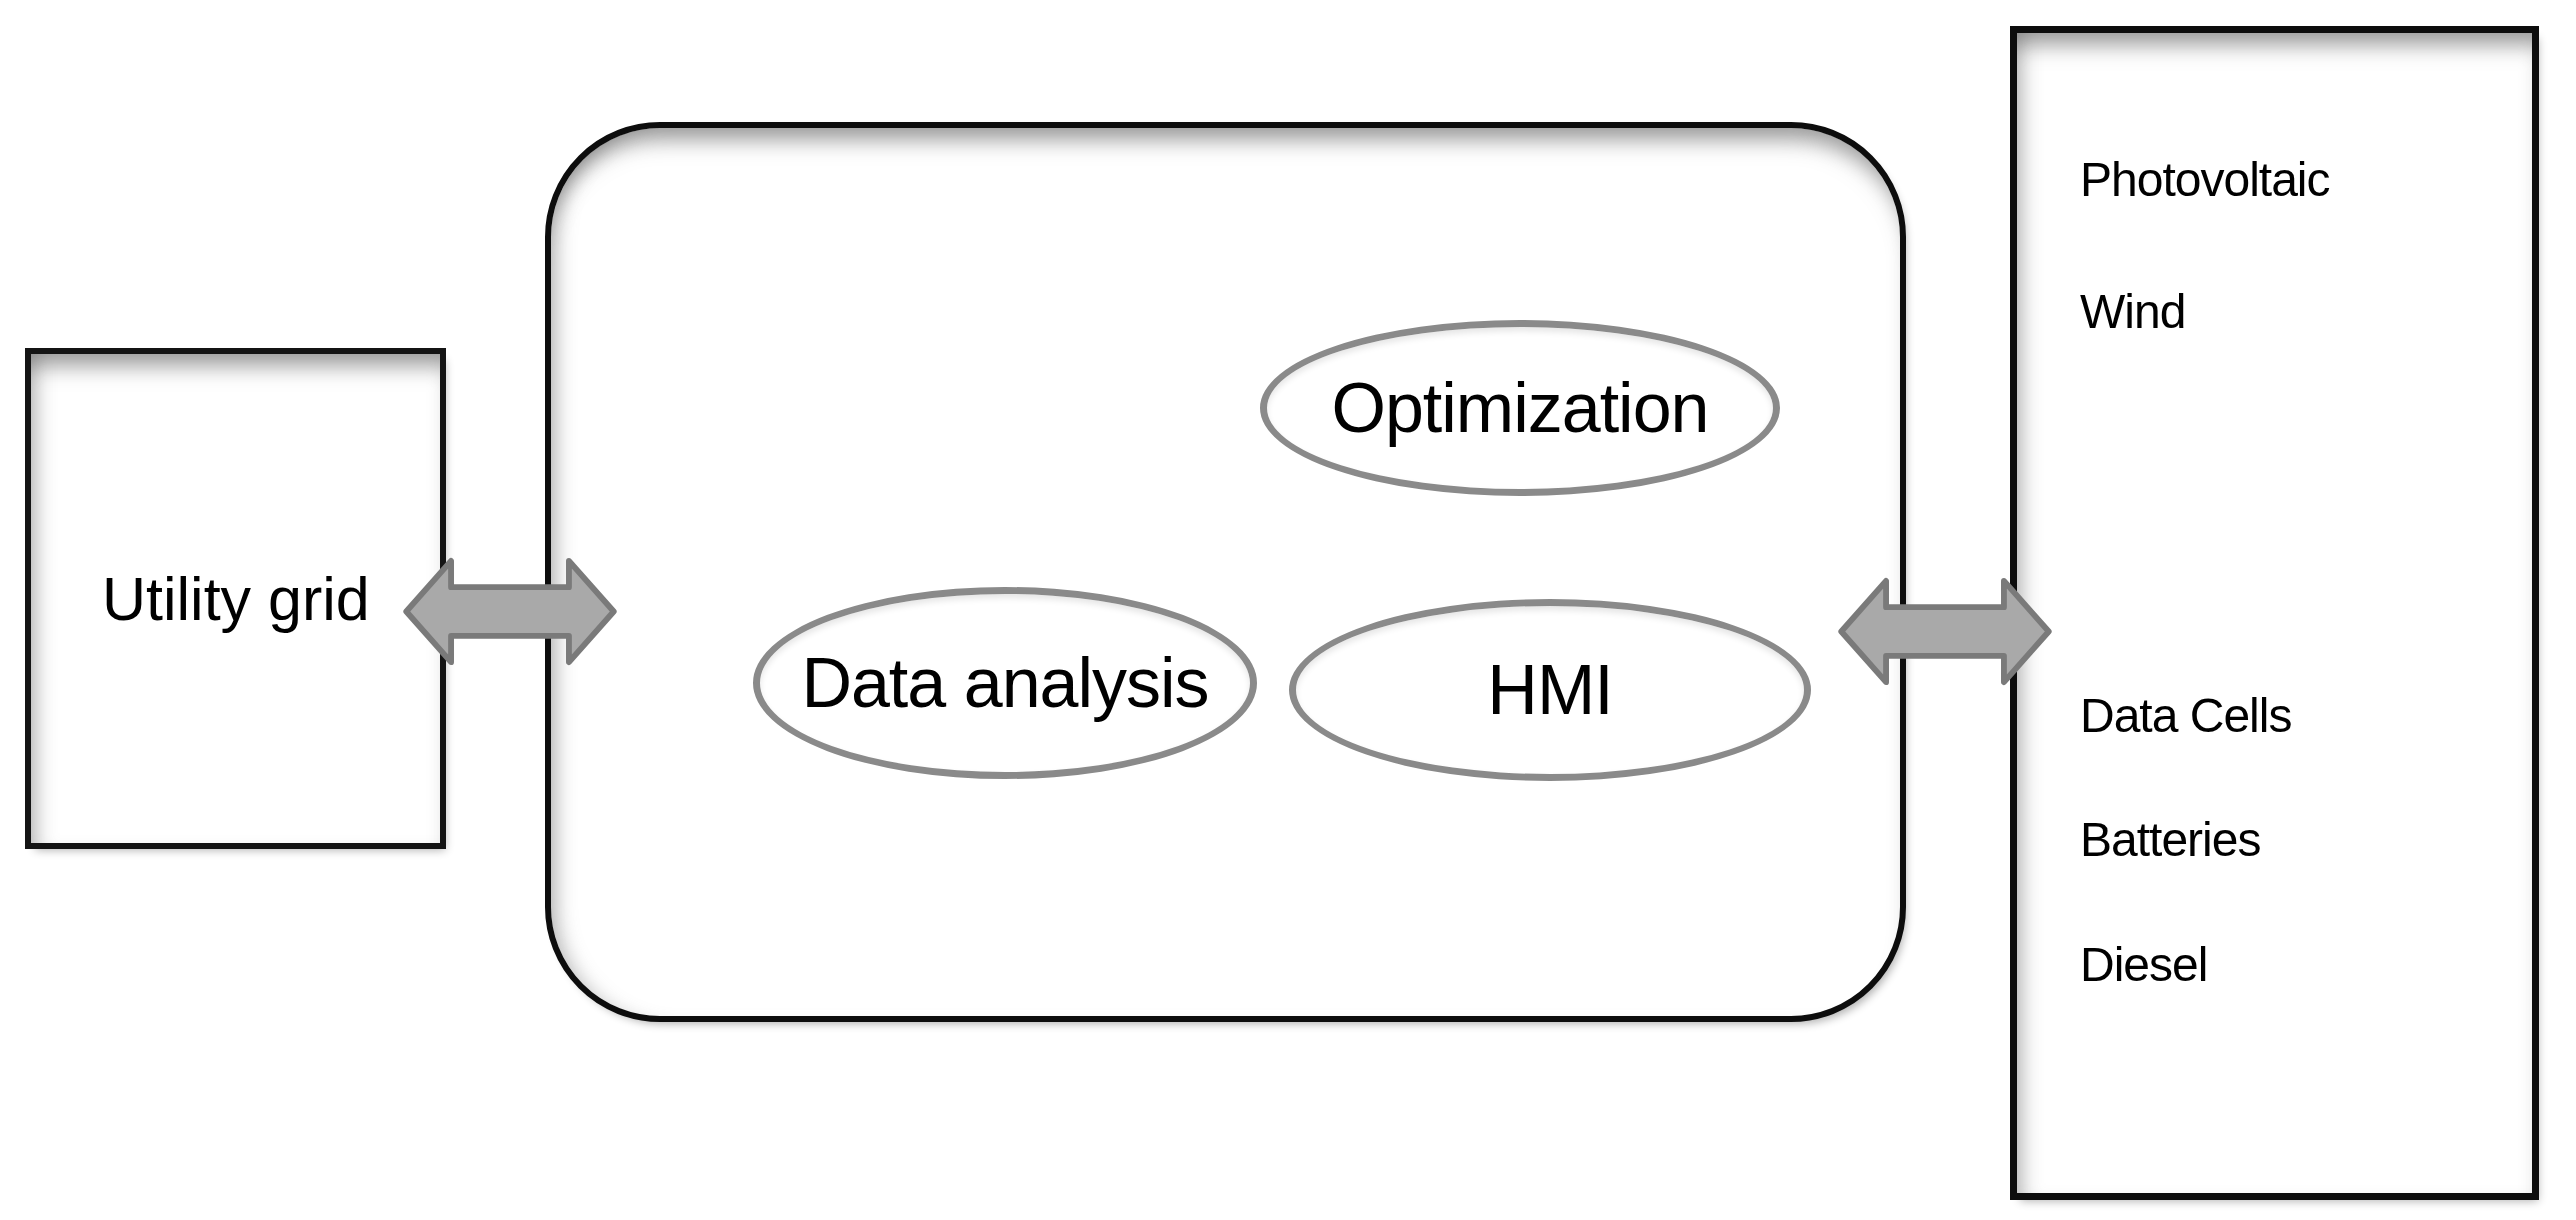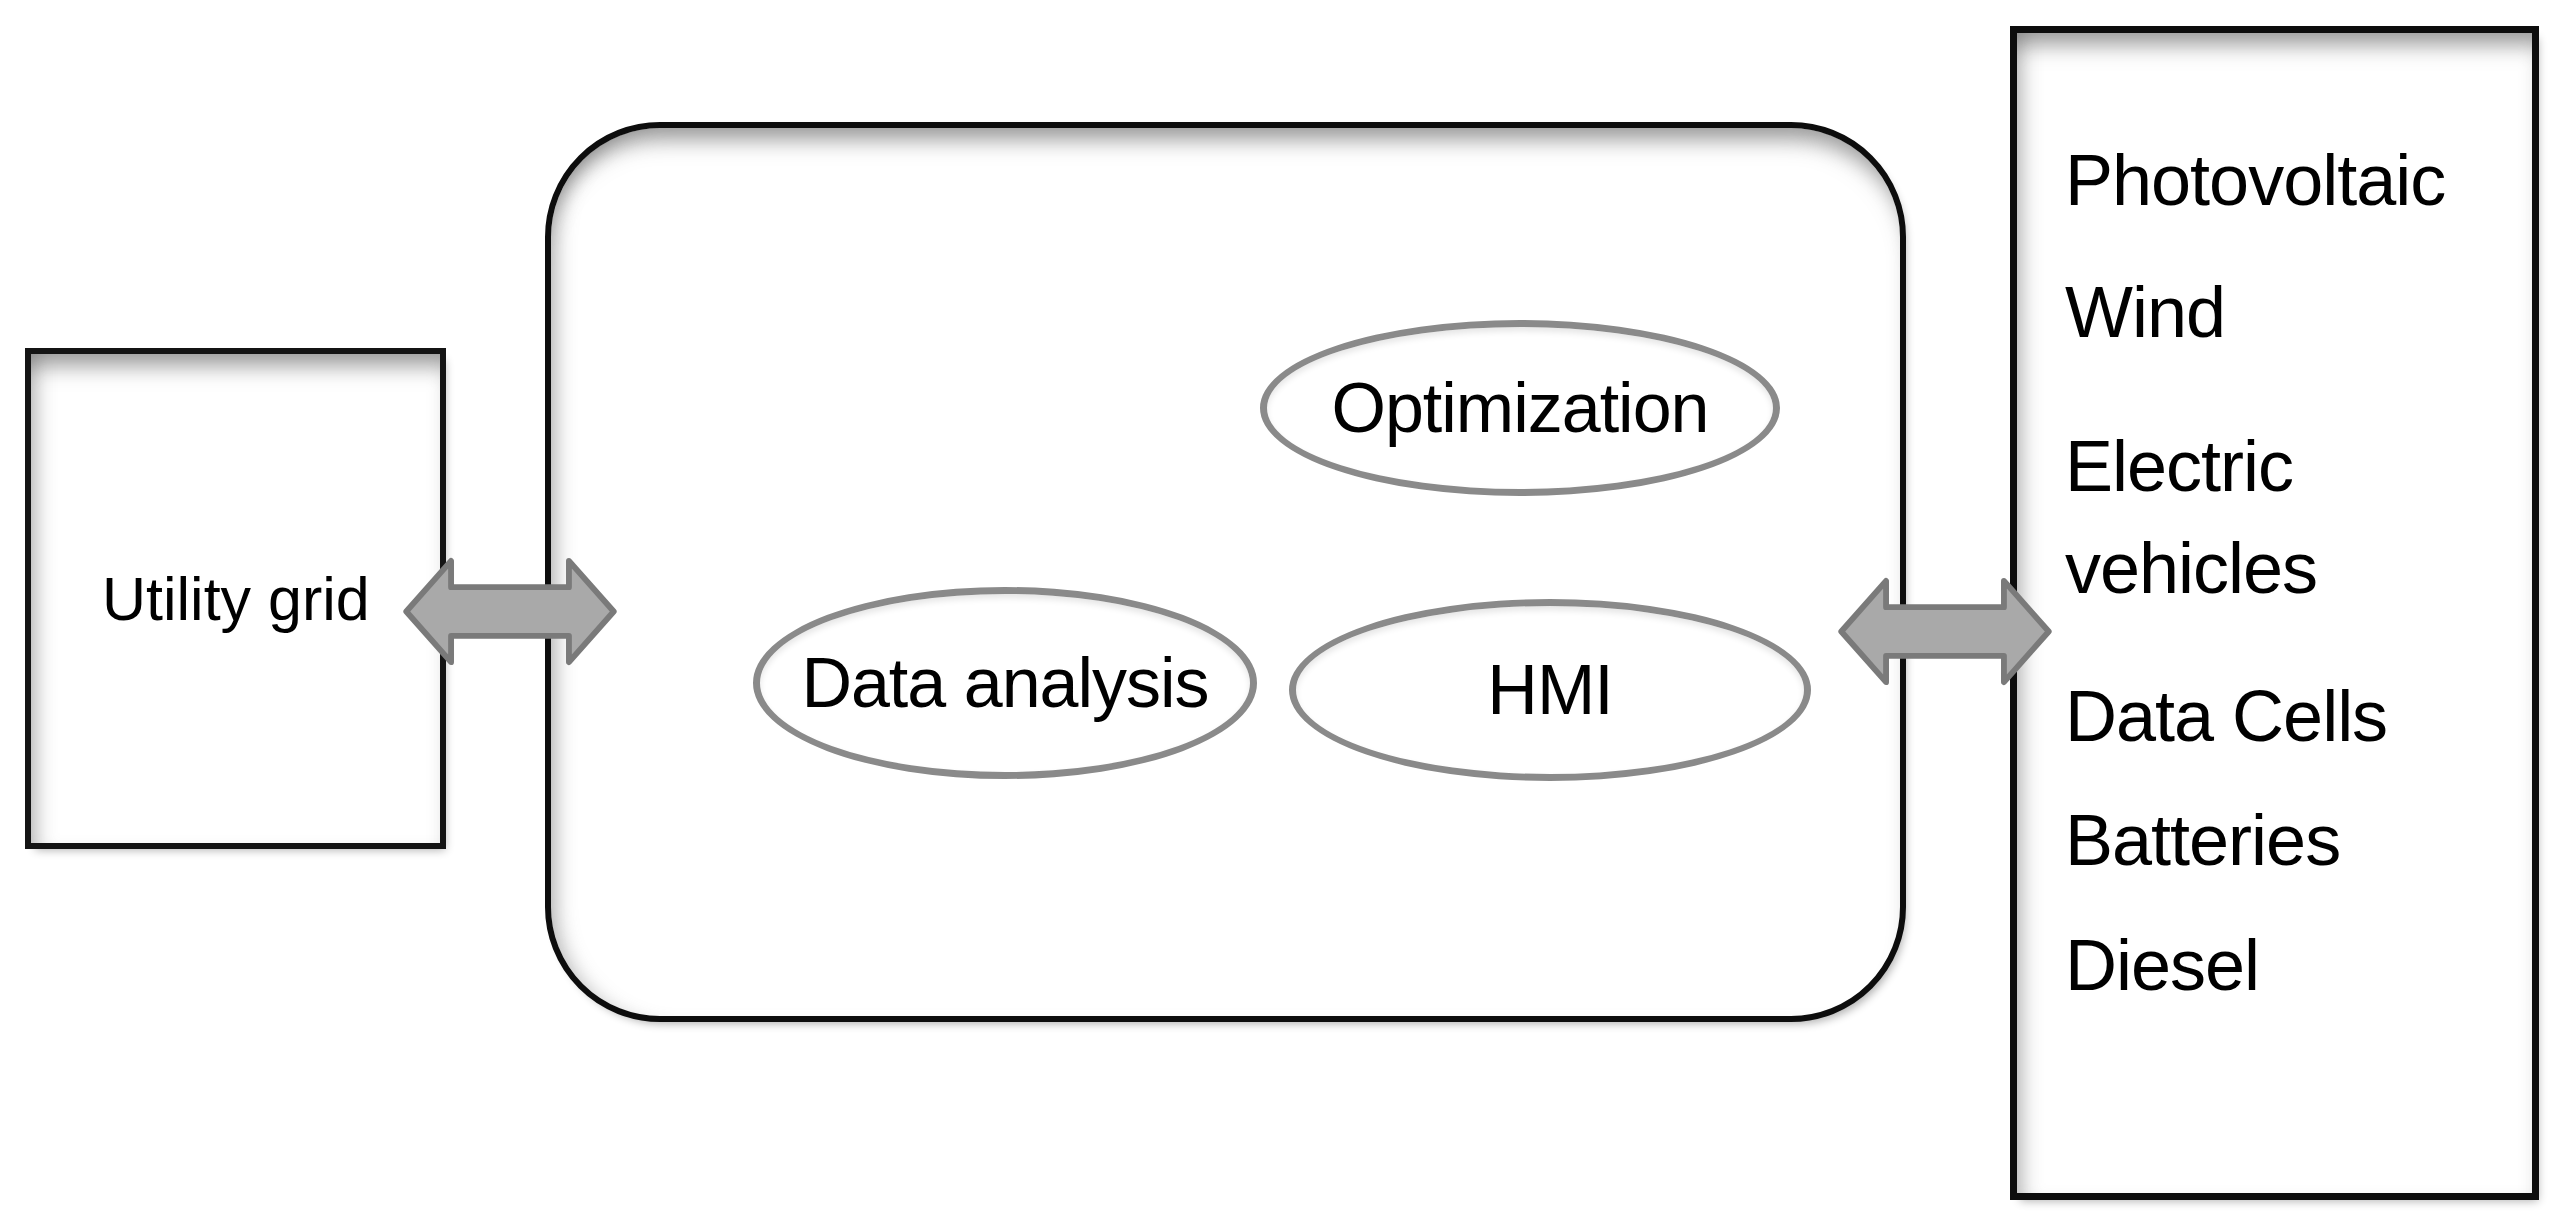--- a/index.html
+++ b/index.html
@@ -43,23 +43,23 @@
     border: 6.8px solid #0d0d0d;
     border-radius: 115px;
   }
   .resources-box {
     left: 2010px; top: 26.4px;
     width: 529px; height: 1174px;
     border: 7.8px solid #0d0d0d;
   }
   .res-item {
     position: absolute;
-    left: 48px;
+    left: 63px;
     width: 421px;
-    font-size: 72px;
+    font-size: 48px;
     line-height: 102px;
     letter-spacing: -1px;
     white-space: normal;
   }
   
   .ellipse {
     position: absolute;
     background: #ffffff;
     border: 7.8px solid #8a8a8a;
     border-radius: 50%;
@@ -101,21 +101,20 @@
   <div class="ellipse el-data-analysis">
     <span class="label">Data analysis</span>
   </div>
   <div class="ellipse el-hmi">
     <span class="label">HMI</span>
   </div>
 
   <div class="node-box resources-box">
     <div class="res-item" style="top:96px">Photovoltaic</div>
     <div class="res-item" style="top:228px">Wind</div>
-    <div class="res-item" style="top:382px">Electric vehicles</div>
     <div class="res-item" style="top:632px">Data Cells</div>
     <div class="res-item" style="top:756px">Batteries</div>
     <div class="res-item" style="top:881px">Diesel</div>
   </div>
 
   <svg class="arrow arrow-left" viewBox="0 0 221 116">
     <polygon points="4,58 50,6 50,33 171,33 171,6 217,58 171,110 171,83 50,83 50,110" stroke="#7a7a7a" stroke-width="6" stroke-linejoin="round" fill="#a9a9a9"></polygon>
   </svg>
   <svg class="arrow arrow-right" viewBox="0 0 221 116">
     <polygon points="4,58 50,6 50,33 171,33 171,6 217,58 171,110 171,83 50,83 50,110" stroke="#7a7a7a" stroke-width="6" stroke-linejoin="round" fill="#a9a9a9"></polygon>

